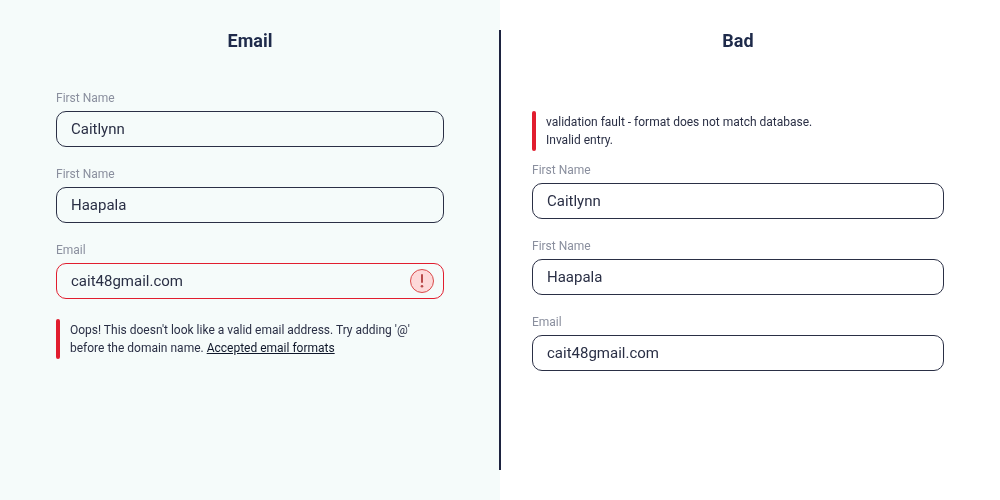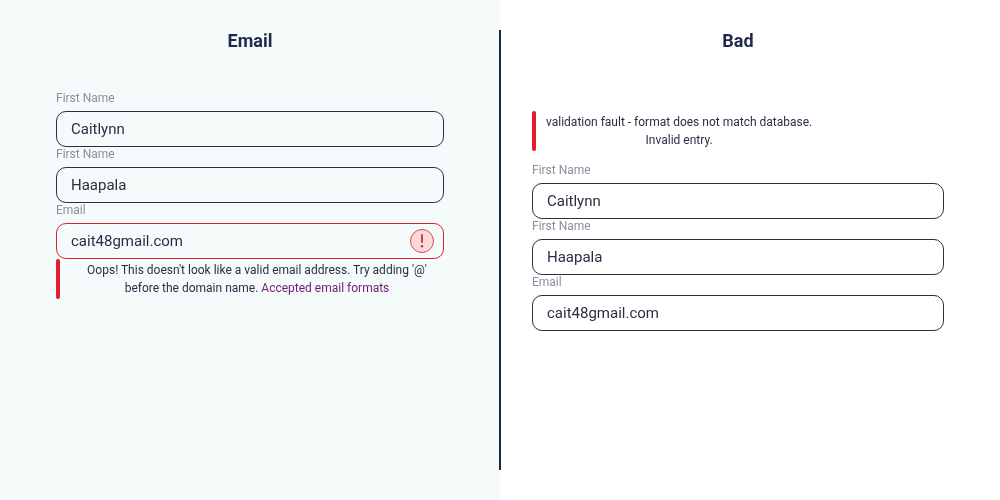--- a/index.html
+++ b/index.html
@@ -32,20 +32,21 @@
       background: #1d2340;
     }
     .panel-title {
       text-align: center;
       font-size: 18px;
       font-weight: 700;
       color: #1e2a4a;
       margin-bottom: 40px;
     }
     .field {
+      margin-bottom: 20px;
     }
     .field-label {
       display: block;
       font-size: 12px;
       color: #8a8f9e;
       margin-bottom: 6px;
     }
     .field-input {
       width: 100%;
       height: 36px;
@@ -81,33 +82,33 @@
     .error-icon-wrap svg {
       width: 4px;
       height: 14px;
     }
     .alert {
       display: flex;
       gap: 10px;
       font-size: 12px;
       line-height: 1.5;
       color: #2a2f45;
-      text-align: center;
     }
     .alert-bar {
       width: 4px;
       background: #e11d2e;
       border-radius: 2px;
       flex-shrink: 0;
     }
     .alert-body {
       padding: 2px 0;
     }
     .alert-link {
-      color: #701a75;
+      color: #0f172a;
+      text-decoration: underline;
       cursor: pointer;
     }
     .bad-alert {
       margin-bottom: 12px;
     }
     .bad-form-wrap {
       margin-top: 60px;
     }
   </style>
 </head>

